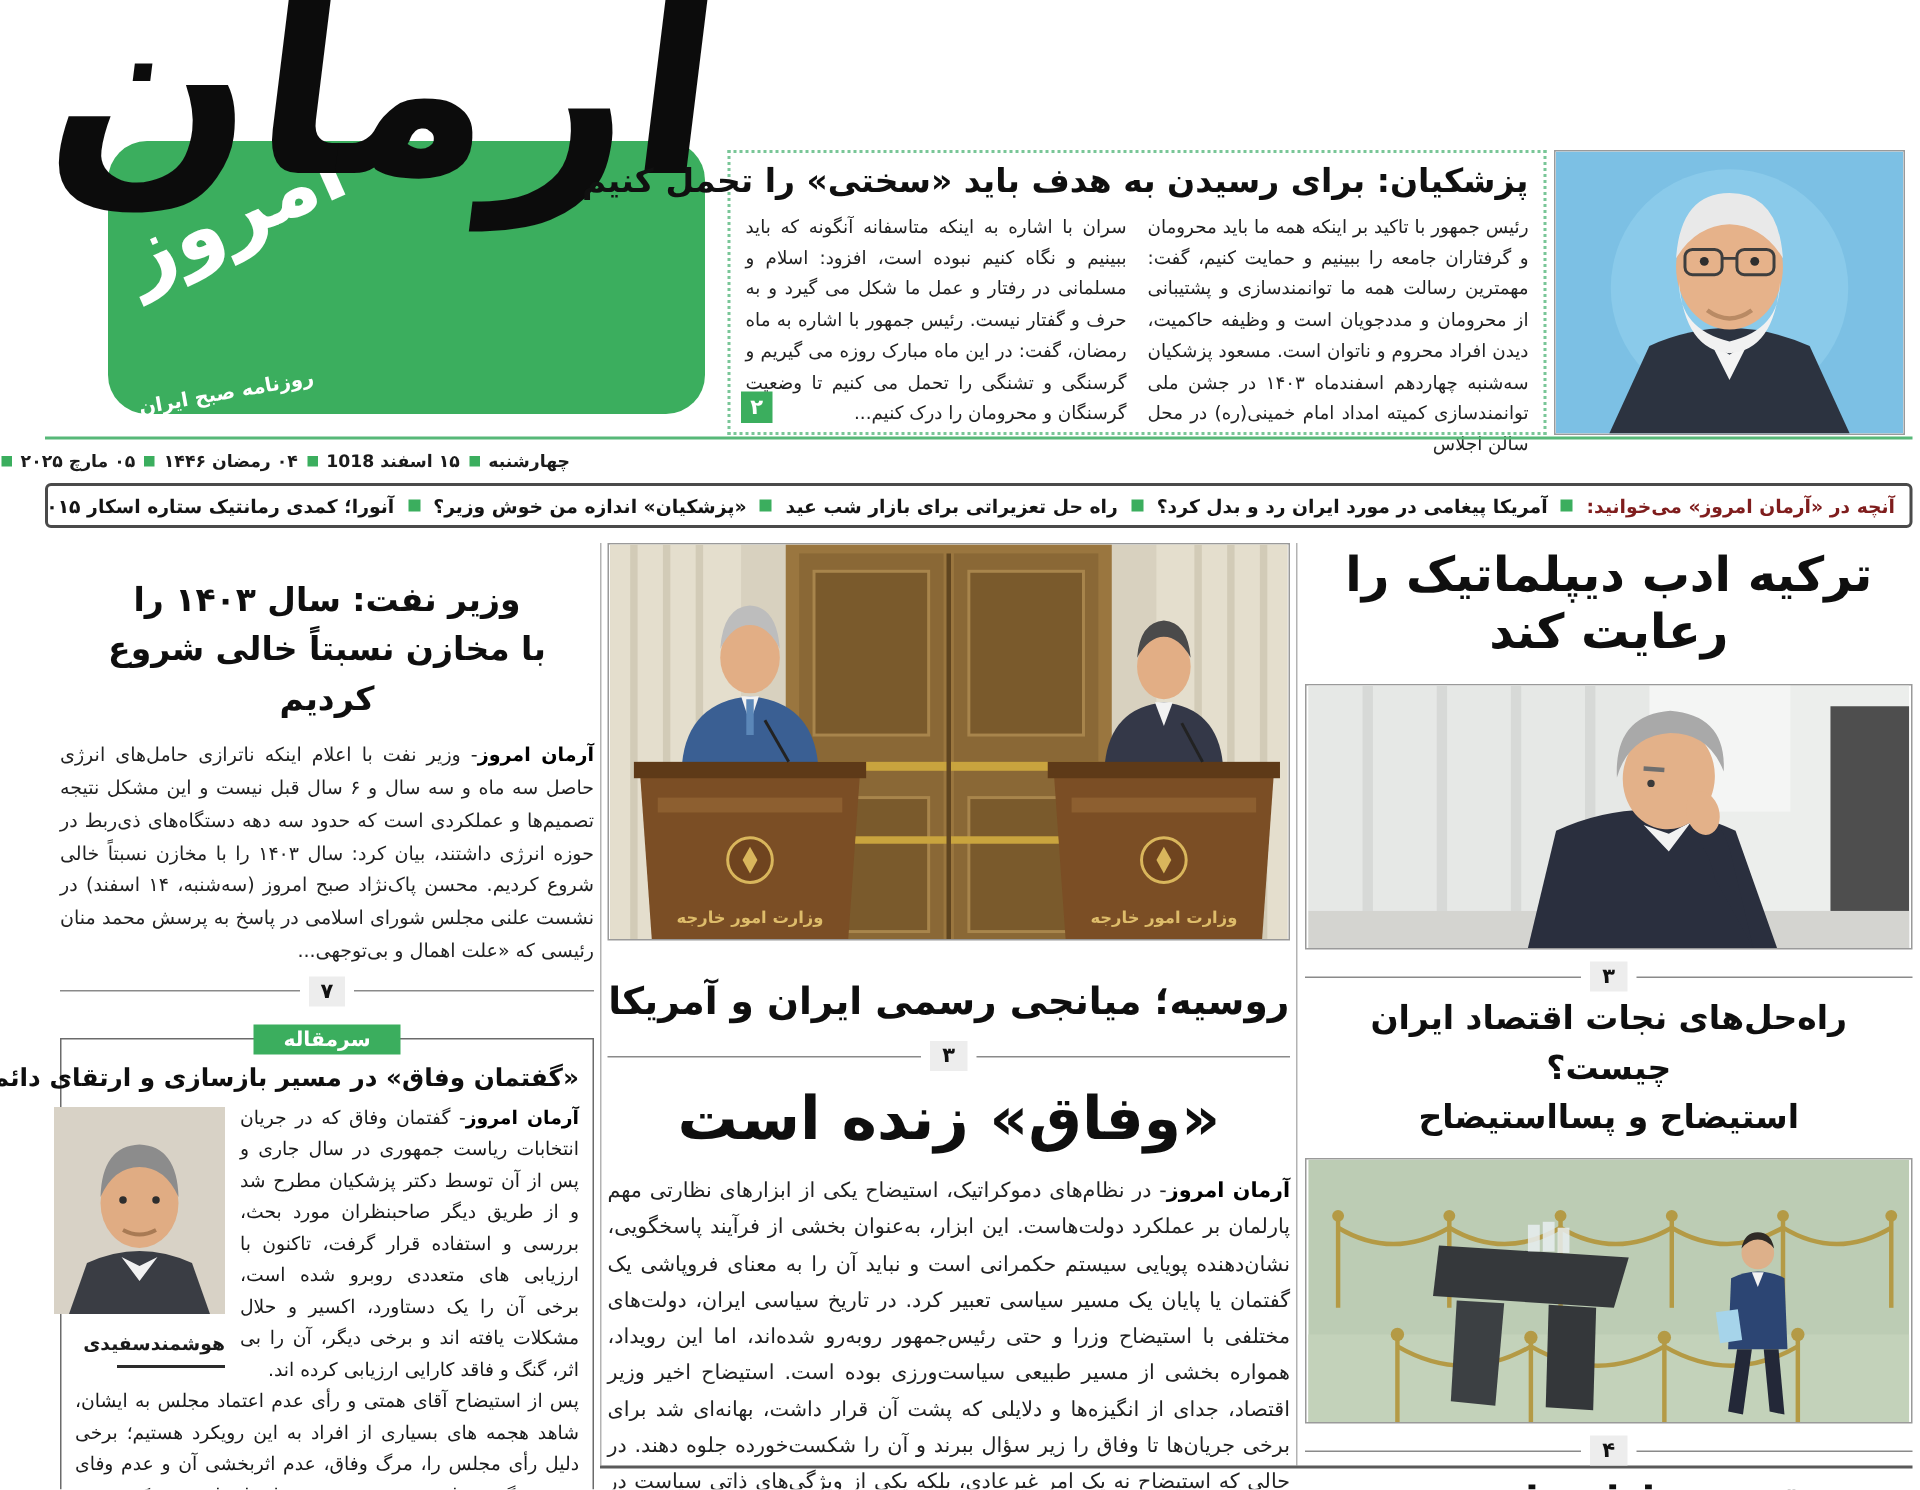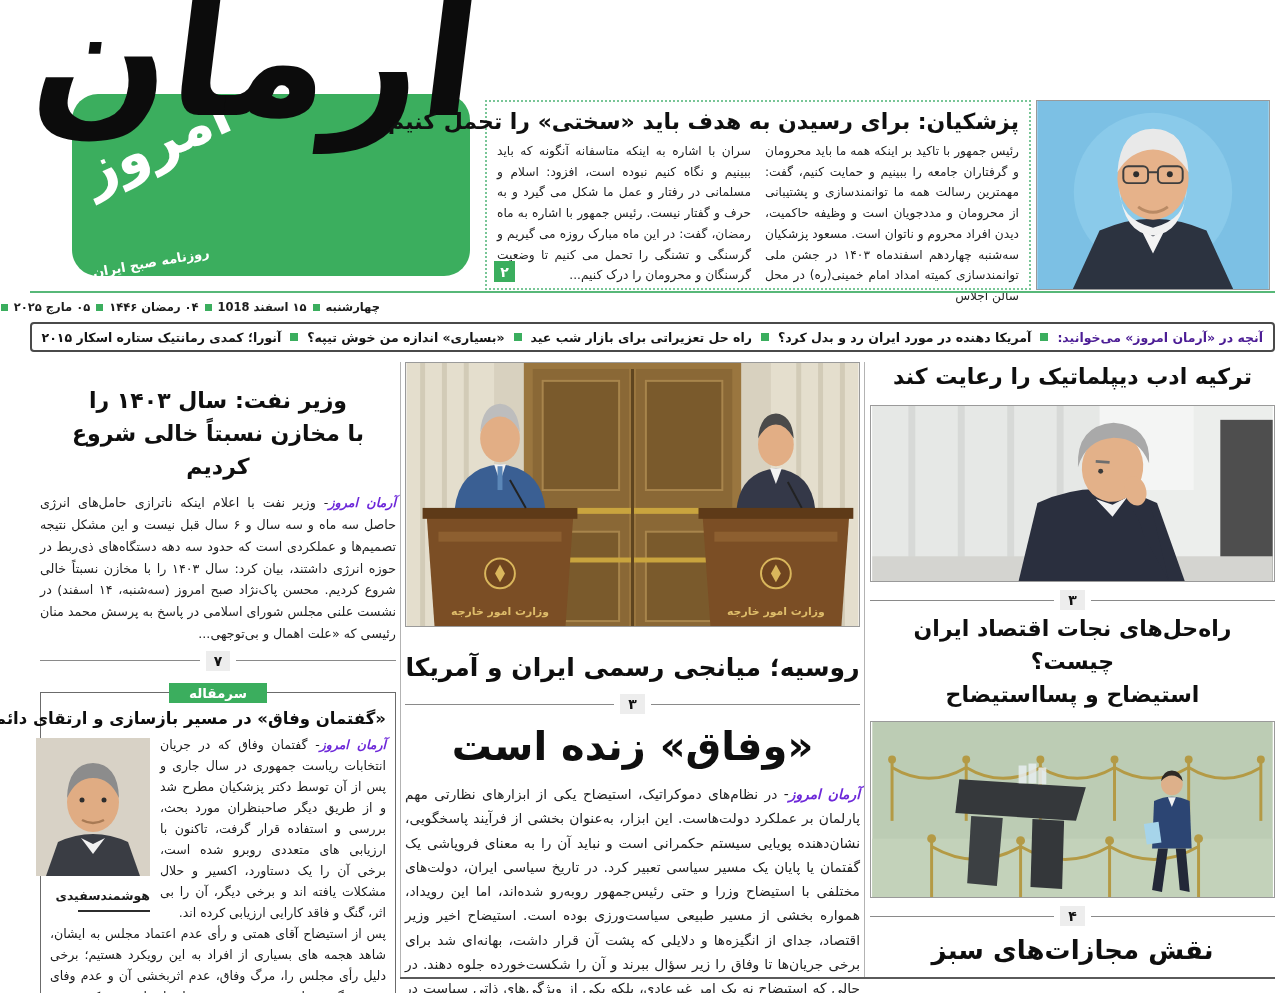--- a/index.html
+++ b/index.html
@@ -32,31 +32,31 @@
   .photo-frame { border:1px solid #9a9a9a; display:block; }
 
   
   .dateline { left:42px; top:298px; width:338px; height:18px; direction:rtl; display:flex;
       align-items:center; gap:6px; font-size:11.5px; font-weight:700; color:#1c1c1c; white-space:nowrap; }
   .gsq { display:inline-block; width:7px; height:7px; background:#3bae5e; flex:0 0 auto; }
   .green-rule { left:30px; top:291px; width:1245px; height:2px; background:#57b878; }
   .teaser-bar { left:30px; top:322px; width:1245px; height:30px; border:2px solid #4a4a4a; border-radius:4px;
       direction:rtl; display:flex; align-items:center; gap:9px; padding:0 10px; font-size:12.5px;
       font-weight:700; white-space:nowrap; overflow:hidden; color:#151515; letter-spacing:-0.2px; }
-  .teaser-label { color:#4c1d95; }
+  .teaser-label { color:#7f1d1d; }
   .teaser-bar .gsq { width:8px; height:8px; }
 
   
   .vsep { width:1px; background:#b3b3b3; top:362px; height:615px; }
   .bottom-rule { left:400px; top:977px; width:875px; height:2px; background:#5a5a5a; }
 
   .col { direction:rtl; }
   .headline-c { font-weight:800; text-align:center; color:#0f0f0f; }
   .body-text { text-align:justify; color:#222; }
-  .lead { font-weight:800; color:#6d28d9;font-style:italic; }
+  .lead { font-weight:800; color:#000000; }
 
   .divider { display:flex; align-items:center; gap:6px; direction:ltr; }
   .dline { flex:1; height:1px; background:#8a8a8a; }
   .dnum { background:#ededed; padding:0 8px; font-weight:800; font-size:14px; color:#111; line-height:20px; }
 
   
   .left-col { left:40px; top:362px; width:356px; }
   .oil-headline { font-size:22px; line-height:1.5; margin-top:22px; }
   .oil-body { margin-top:9px; font-size:12.7px; line-height:1.72; }
   .oil-divider { margin-top:6px; }
@@ -72,21 +72,21 @@
 
   
   .center-col { left:405px; top:362px; width:455px; }
   .russia-headline { font-size:25px; margin-top:26px; white-space:nowrap; }
   .vefagh-headline { font-size:40px; margin-top:9px; }
   .center-divider { margin-top:12px; }
   .center-body { margin-top:13px; font-size:13.8px; line-height:1.76; }
 
   
   .right-col { left:870px; top:362px; width:405px; }
-  .turkey-headline { font-size:22px; margin-top:2px; }
+  .turkey-headline { font-size:32px; margin-top:2px; }
   .right-photo { margin-top:16px; }
   .right-divider { margin-top:8px; }
   .impeach-headline { font-size:22px; line-height:1.5; margin-top:2px; }
   .green-headline { font-size:26px; line-height:1.55; margin-top:4px; }
 </style>
 </head>
 <body>
 
 <div class="page">
 
@@ -132,25 +132,25 @@
     <span>۰۴ رمضان ۱۴۴۶</span>
       <span class="gsq"></span>
     <span>۰۵ مارچ ۲۰۲۵</span>
       <span class="gsq"></span>
 
   </div>
 
   <div class="abs teaser-bar">
     <span class="teaser-label">آنچه در «آرمان امروز» می‌خوانید:</span>
     <span class="gsq"></span>
-    <span>آمریکا دهنده در مورد ایران رد و بدل کرد؟</span>
+    <span>آمریکا پیغامی در مورد ایران رد و بدل کرد؟</span>
     <span class="gsq"></span>
     <span>راه حل تعزیراتی برای بازار شب عید</span>
     <span class="gsq"></span>
-    <span>«بسیاری» اندازه من خوش تیپه؟</span>
+    <span>«پزشکیان» اندازه من خوش وزیر؟</span>
     <span class="gsq"></span>
     <span>آنورا؛ کمدی رمانتیک ستاره اسکار ۲۰۱۵</span>
 
   </div>
 
   <div class="abs vsep" style="left:400px;"></div>
   <div class="abs vsep" style="left:864px;"></div>
   <div class="abs bottom-rule"></div>
 
   <div class="abs col left-col">

